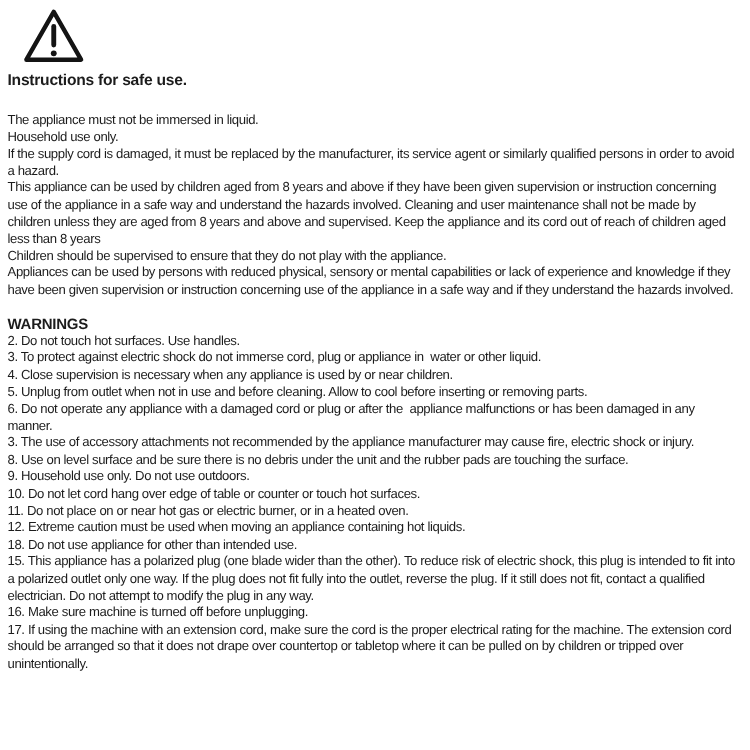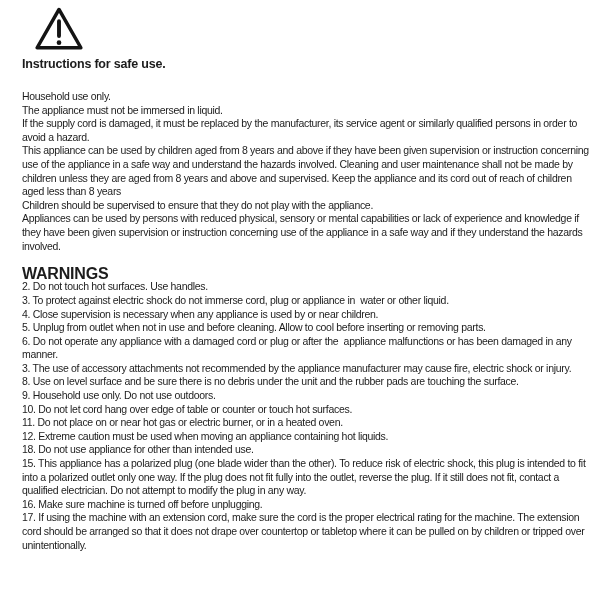--- a/index.html
+++ b/index.html
@@ -8,21 +8,21 @@
     width: 600px;
     height: 600px;
     background: #ffffff;
     color: #1c1c1c;
     font-family: "Liberation Sans", "DejaVu Sans", sans-serif;
     overflow: hidden;
   }
   .page {
     width: 600px;
     height: 600px;
-    padding: 5px 9px 0 22px;
+    padding: 5px 9px 0 6px;
   }
   .icon-wrap {
     margin: 1px 0 0 12px;
     width: 50px;
     height: 46px;
   }
   .icon-wrap svg { display: block; width: 50px; height: 46px; }
   h1.title {
     font-size: 12.5px;
     font-weight: bold;
@@ -33,21 +33,21 @@
     margin: 0;
     font-size: 10.5px;
     line-height: 13.6px;
     letter-spacing: -0.3px;
     white-space: pre-wrap;
     hyphens: manual;
     -webkit-hyphens: manual;
   }
   p.warnings-heading {
     margin: 13.6px 0 0 0;
-    font-size: 16px;
+    font-size: 12px;
     line-height: 13.6px;
     letter-spacing: -0.2px;
     font-weight: bold;
   }
 </style>
 </head>
 <body>
 
 <div class="page">
 
@@ -55,22 +55,22 @@
     <svg viewBox="0 0 64 58" fill="none" xmlns="http://www.w3.org/2000/svg">
       <polygon points="32,4 60,53 4,53" fill="none" stroke="#141414" stroke-width="4.5" stroke-linejoin="round"></polygon>
       <line x1="32" y1="19" x2="32" y2="38" stroke="#141414" stroke-width="5" stroke-linecap="round"></line>
       <circle cx="32" cy="46.5" r="3" fill="#141414"></circle>
     </svg>
   </div>
 
   <h1 class="title">Instructions for safe use.</h1>
 
   <div class="intro">
+      <p class="line">The appliance must not be immersed in liquid.</p>
       <p class="line">Household use only.</p>
-      <p class="line">The appliance must not be immersed in liquid.</p>
       <p class="line">If the supply cord is damaged, it must be replaced by the manufacturer, its service agent or similarly qualified persons in order to avoid a hazard.</p>
       <p class="line">This appliance can be used by children aged from 8 years and above if they have been given supervision or instruction con­cerning use of the appliance in a safe way and understand the hazards involved. Cleaning and user maintenance shall not be made by children unless they are aged from 8 years and above and supervised. Keep the appliance and its cord out of reach of children aged less than 8 years</p>
       <p class="line">Children should be supervised to ensure that they do not play with the appliance.</p>
       <p class="line">Appliances can be used by persons with reduced physical, sensory or mental capabilities or lack of experience and knowl­edge if they have been given supervision or instruction concerning use of the appliance in a safe way and if they under­stand the hazards involved.</p>
     </div>
 
   <p class="warnings-heading">WARNINGS</p>
 
   <div class="warnings">
       <p class="line">2. Do not touch hot surfaces. Use handles.</p>

